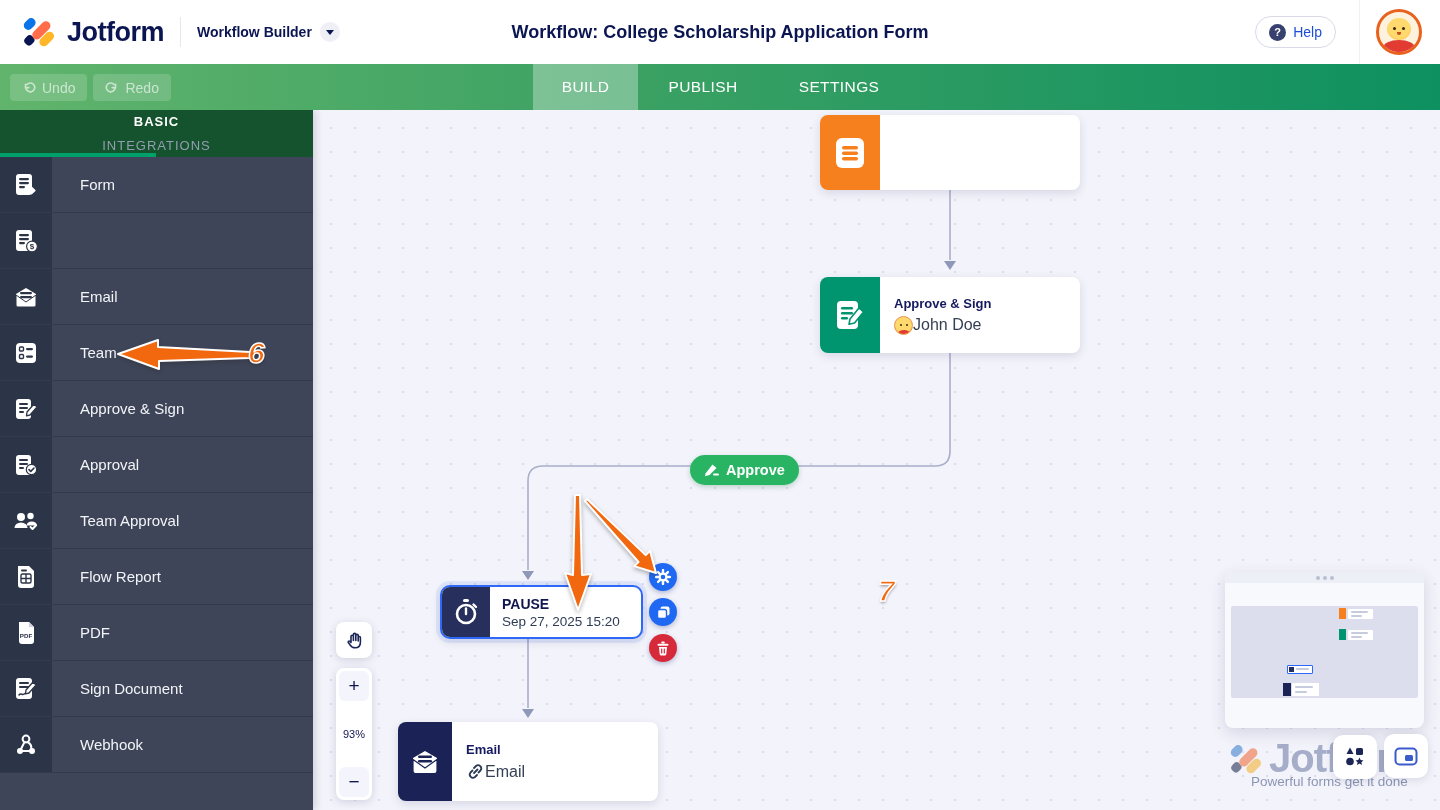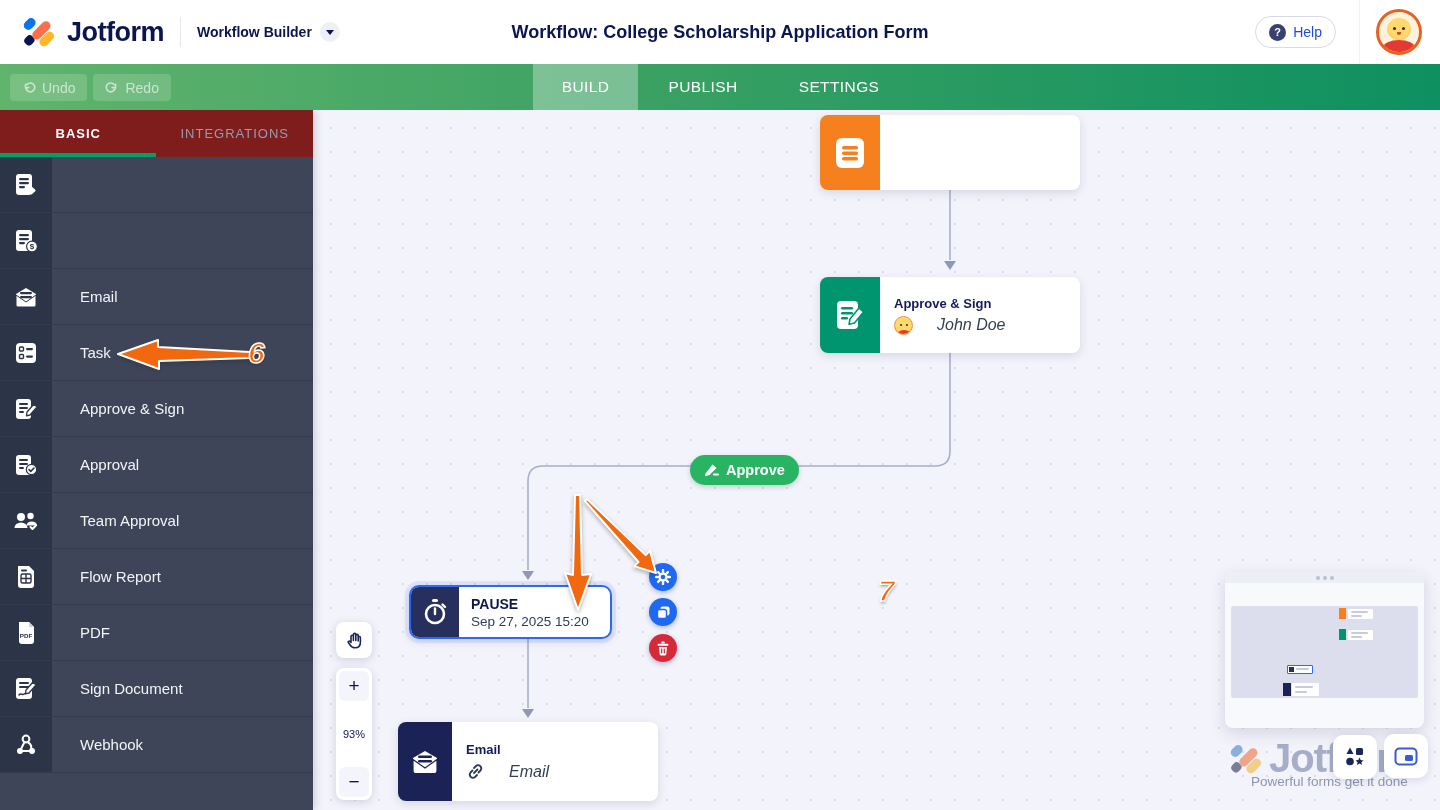--- a/index.html
+++ b/index.html
@@ -49,21 +49,21 @@
   .gb-tab.settings { width:142px; }
   .gb-tab.publish { width:130px; }
 
   
   .sidebar { position:absolute; top:110px; left:0; width:313px; bottom:0; background:#3e4558; z-index:5;
     box-shadow:2px 0 8px rgba(20,25,50,0.18); }
   .sb-header { height:56px; background:#242c3d; display:flex; align-items:center; justify-content:space-between;
     padding:0 20px; }
   .sb-title { color:#fff; font-size:16px; font-weight:700; }
   .sb-close { color:#fff; font-size:22px; line-height:1; cursor:pointer; }
-  .sb-tabs { height:47px; background:#7f1d1d; display:flex; position:relative; }
+  .sb-tabs { height:47px; background:#14532d; display:flex; position:relative;flex-direction:column; }
   .sb-tab { flex:1; display:flex; align-items:center; justify-content:center; font-size:13px; letter-spacing:1px;
     cursor:pointer; }
   .sb-tab.active { color:#fff; font-weight:700; }
   .sb-tab.inactive { color:#959db0; }
   .sb-underline { position:absolute; left:0; bottom:0; width:156px; height:4px; background:#00a06a; }
   .sb-row { height:56px; display:flex; border-bottom:1px solid #333a4d; cursor:pointer; }
   .sb-ic { width:52px; background:#2c3447; display:flex; align-items:center; justify-content:center; }
   .sb-lb { flex:1; display:flex; align-items:center; padding-left:28px; color:#f2f4f8; font-size:15px; }
 
   
@@ -71,27 +71,27 @@
     background-image:radial-gradient(#dadbec 1.3px, transparent 1.3px); background-size:24px 24px;
     background-position:6px 6px; overflow:hidden; }
   .connectors { position:absolute; left:0; top:0; z-index:1; }
 
   .node { position:absolute; background:#fff; border-radius:8px; display:flex; overflow:hidden; z-index:2;
     box-shadow:0 3px 10px rgba(40,50,90,0.14); cursor:pointer; }
   .node-accent { display:flex; align-items:center; justify-content:center; flex:0 0 auto; }
   .node-body { flex:1; display:flex; flex-direction:column; justify-content:center; gap:5px; padding:8px 14px; }
   .node-title { font-size:13px; font-weight:700; color:#15195e; }
   .node-sub { font-size:15px; color:#3f4a63; }
-  .node-sub-row { display:flex; align-items:center; gap:24px; font-size:16px; color:#333f53;font-style:italic; }
+  .node-sub-row { display:flex; align-items:center; gap:0; font-size:16px; color:#333f53; }
 
   .node-start { left:507px; top:5px; width:260px; height:75px; }
   .node-start .node-accent { width:60px; background:#f7801e; }
   .node-approve { left:507px; top:167px; width:260px; height:76px; }
   .node-approve .node-accent { width:60px; background:#00946f; }
-  .node-pause { left:96px; top:475px; width:203px; height:54px; border:2px solid #2d68f8; border-radius:10px;
+  .node-pause { left:127px; top:475px; width:203px; height:54px; border:2px solid #2d68f8; border-radius:10px;
     box-shadow:0 0 0 4px rgba(45,104,248,0.10), 0 3px 10px rgba(40,50,90,0.14); }
   .node-pause .node-accent { width:48px; background:#27305c; }
   .node-pause .node-body { gap:2px; padding:6px 12px; }
   .node-pause .node-title { font-size:14px; font-weight:800; color:#10164e; }
   .node-pause .node-sub { font-size:13.5px; color:#2e3c55; }
   .node-email { left:85px; top:612px; width:260px; height:79px; }
   .node-email .node-accent { width:54px; background:#1b2356; }
 
   .mini-avatar { width:19px; height:19px; border-radius:50%; position:relative; overflow:hidden;
     background:radial-gradient(circle at 50% 38%, #ffd96e 0 58%, #f6a41f 100%); border:1px solid #e8924a; }
@@ -212,20 +212,21 @@
   <div class="sb-row">
     <div class="sb-ic">
         <svg width="23" height="24" viewBox="0 0 23 24">
       <rect x="1" y="1" width="16" height="21" rx="3" fill="#fff"></rect>
       <rect x="4" y="5" width="10" height="2.2" rx="1.1" fill="#2c3447"></rect>
           <rect x="4" y="9" width="10" height="2.2" rx="1.1" fill="#2c3447"></rect>
           <rect x="4" y="13" width="6" height="2.2" rx="1.1" fill="#2c3447"></rect>
       <path d="M14 17.5 h5 m-2.5 -2.8 l3 2.8 l-3 2.8" stroke="#fff" stroke-width="2.2" fill="none" stroke-linecap="round" stroke-linejoin="round"></path>
     </svg>
       </div>
+    <div class="sb-lb">Form</div>
   </div>
   <div class="sb-row">
     <div class="sb-ic">
         <svg width="23" height="24" viewBox="0 0 23 24">
       <rect x="1" y="1" width="16" height="21" rx="3" fill="#fff"></rect>
       <rect x="4" y="5" width="10" height="2.2" rx="1.1" fill="#2c3447"></rect>
           <rect x="4" y="9" width="10" height="2.2" rx="1.1" fill="#2c3447"></rect>
           <rect x="4" y="13" width="6" height="2.2" rx="1.1" fill="#2c3447"></rect>
       <circle cx="17" cy="17.5" r="5.4" fill="#fff" stroke="#2c3447" stroke-width="1.2"></circle>
       <text x="17" y="20.3" font-size="8" font-weight="700" fill="#2c3447" text-anchor="middle">$</text>
@@ -246,21 +247,21 @@
   <div class="sb-row">
     <div class="sb-ic">
         <svg width="22" height="22" viewBox="0 0 22 22">
       <rect x="1" y="1" width="20" height="20" rx="4" fill="#fff"></rect>
       <rect x="4.5" y="5" width="4" height="4" rx="1" fill="none" stroke="#2c3447" stroke-width="1.4"></rect>
       <rect x="4.5" y="12.5" width="4" height="4" rx="1" fill="none" stroke="#2c3447" stroke-width="1.4"></rect>
       <rect x="11" y="6" width="7" height="2.2" rx="1.1" fill="#2c3447"></rect>
           <rect x="11" y="13.5" width="7" height="2.2" rx="1.1" fill="#2c3447"></rect>
     </svg>
       </div>
-    <div class="sb-lb">Task</div>
+    <div class="sb-lb">Team</div>
   </div>
   <div class="sb-row">
     <div class="sb-ic">
         <svg width="24" height="24" viewBox="0 0 24 24">
       <rect x="2" y="2" width="15" height="20" rx="3" fill="#fff"></rect>
       <rect x="5" y="6" width="9" height="2" rx="1" fill="#2c3447"></rect>
           <rect x="5" y="10" width="9" height="2" rx="1" fill="#2c3447"></rect>
           <rect x="5" y="14" width="5" height="2" rx="1" fill="#2c3447"></rect>
       <path d="M13 15 L20 7 L23 10 L16 18 L12.5 18.8 Z" fill="#fff" stroke="#2c3447" stroke-width="1.3" stroke-linejoin="round"></path>
     </svg>

